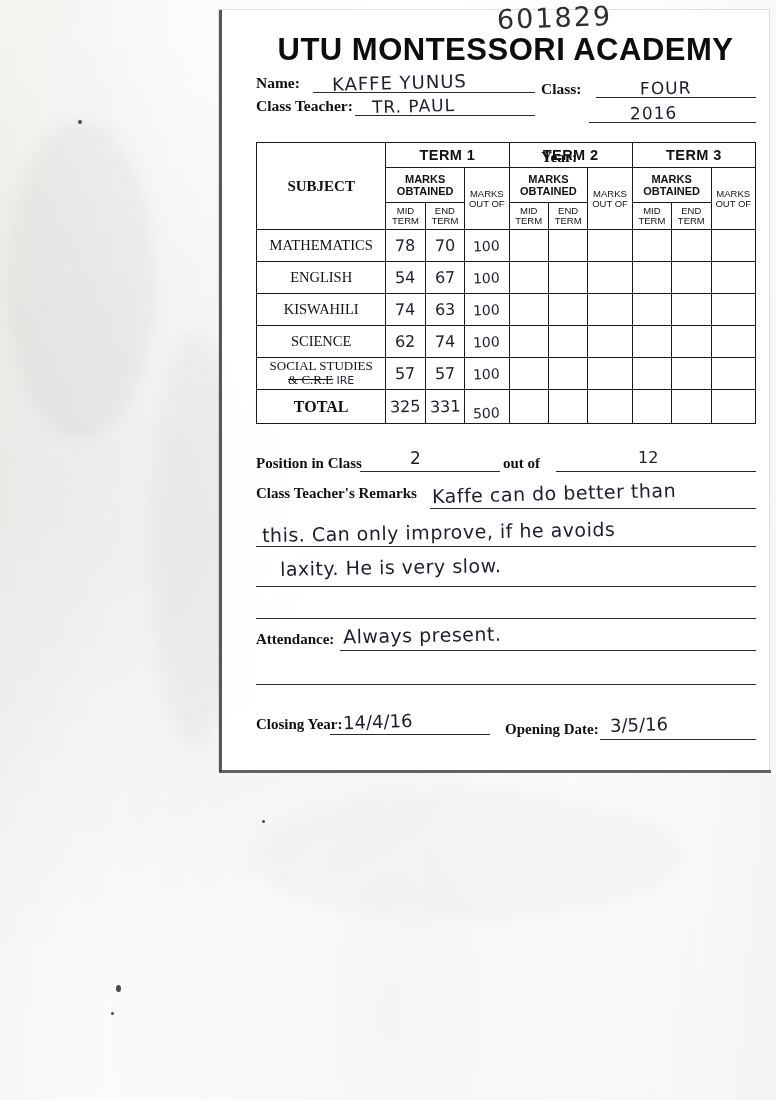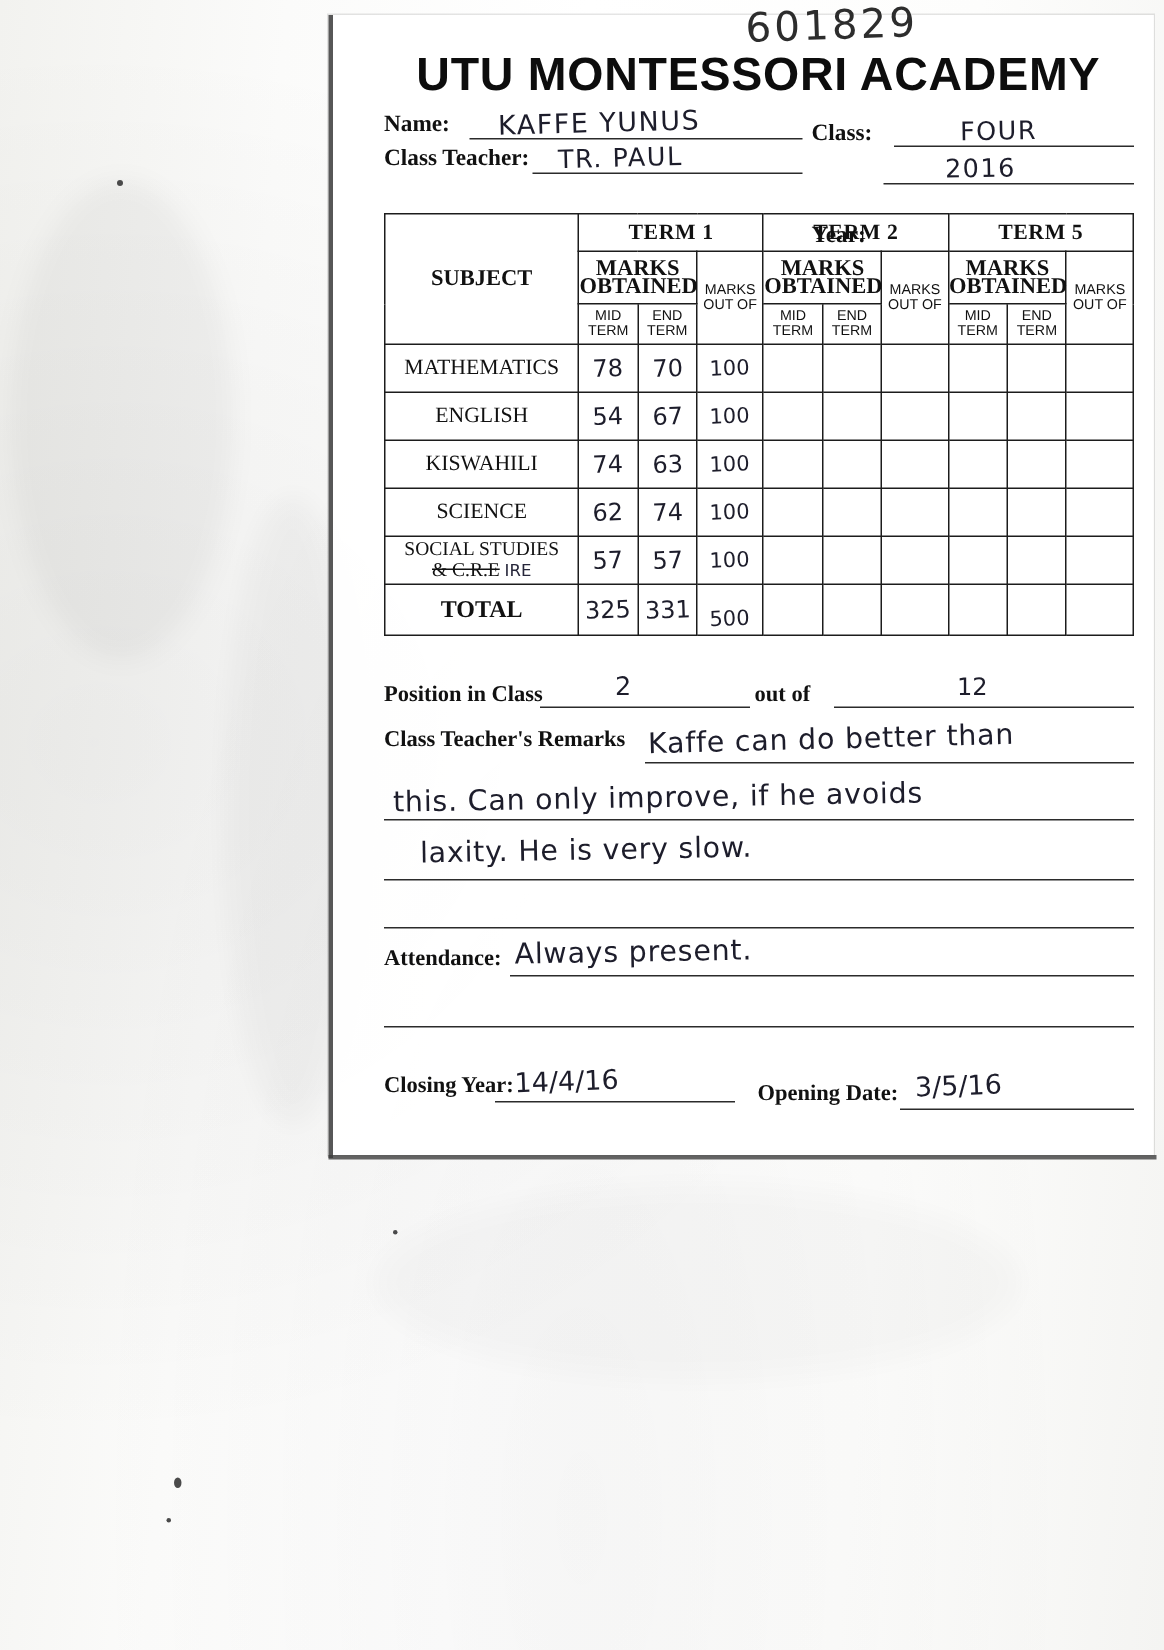--- a/index.html
+++ b/index.html
@@ -127,30 +127,30 @@
     table-layout: fixed;
     font-family: "Liberation Serif", serif;
   }
   .marks-table th, .marks-table td {
     border: 1.4px solid #1c1c1c;
     text-align: center;
     vertical-align: middle;
     padding: 0;
   }
   .term-head {
-    font-family: Liberation Serif, serif;
+    font-family: Liberation Sans, sans-serif;
     font-weight: bold;
     font-size: 14.5px;
     letter-spacing: .4px;
     height: 24px;
   }
   .subhead {
-    font-family: Liberation Serif, serif;
+    font-family: Liberation Sans, sans-serif;
     font-weight: bold;
-    font-size: 15px;
+    font-size: 11px;
     line-height: 12.5px;
     height: 34px;
   }
   .minihead {
     font-family: "Liberation Sans", sans-serif;
     font-weight: normal;
     font-size: 9.5px;
     line-height: 10px;
     height: 26px;
   }
@@ -265,21 +265,21 @@
       <col style="width:44px">
     <col style="width:39px">
       <col style="width:39px">
       <col style="width:44px">
   </colgroup>
   <thead>
     <tr>
       <th rowspan="3" class="subject-head">SUBJECT</th>
       <th colspan="3" class="term-head">TERM 1</th>
       <th colspan="3" class="term-head">TERM 2</th>
-      <th colspan="3" class="term-head">TERM 5</th>
+      <th colspan="3" class="term-head">TERM 3</th>
     </tr>
     <tr>
       <th colspan="2" class="subhead">MARKS OBTAINED</th>
       <th rowspan="2" class="minihead">MARKS OUT OF</th>
       <th colspan="2" class="subhead">MARKS OBTAINED</th>
       <th rowspan="2" class="minihead">MARKS OUT OF</th>
       <th colspan="2" class="subhead">MARKS OBTAINED</th>
       <th rowspan="2" class="minihead">MARKS OUT OF</th>
     </tr>
     <tr>

